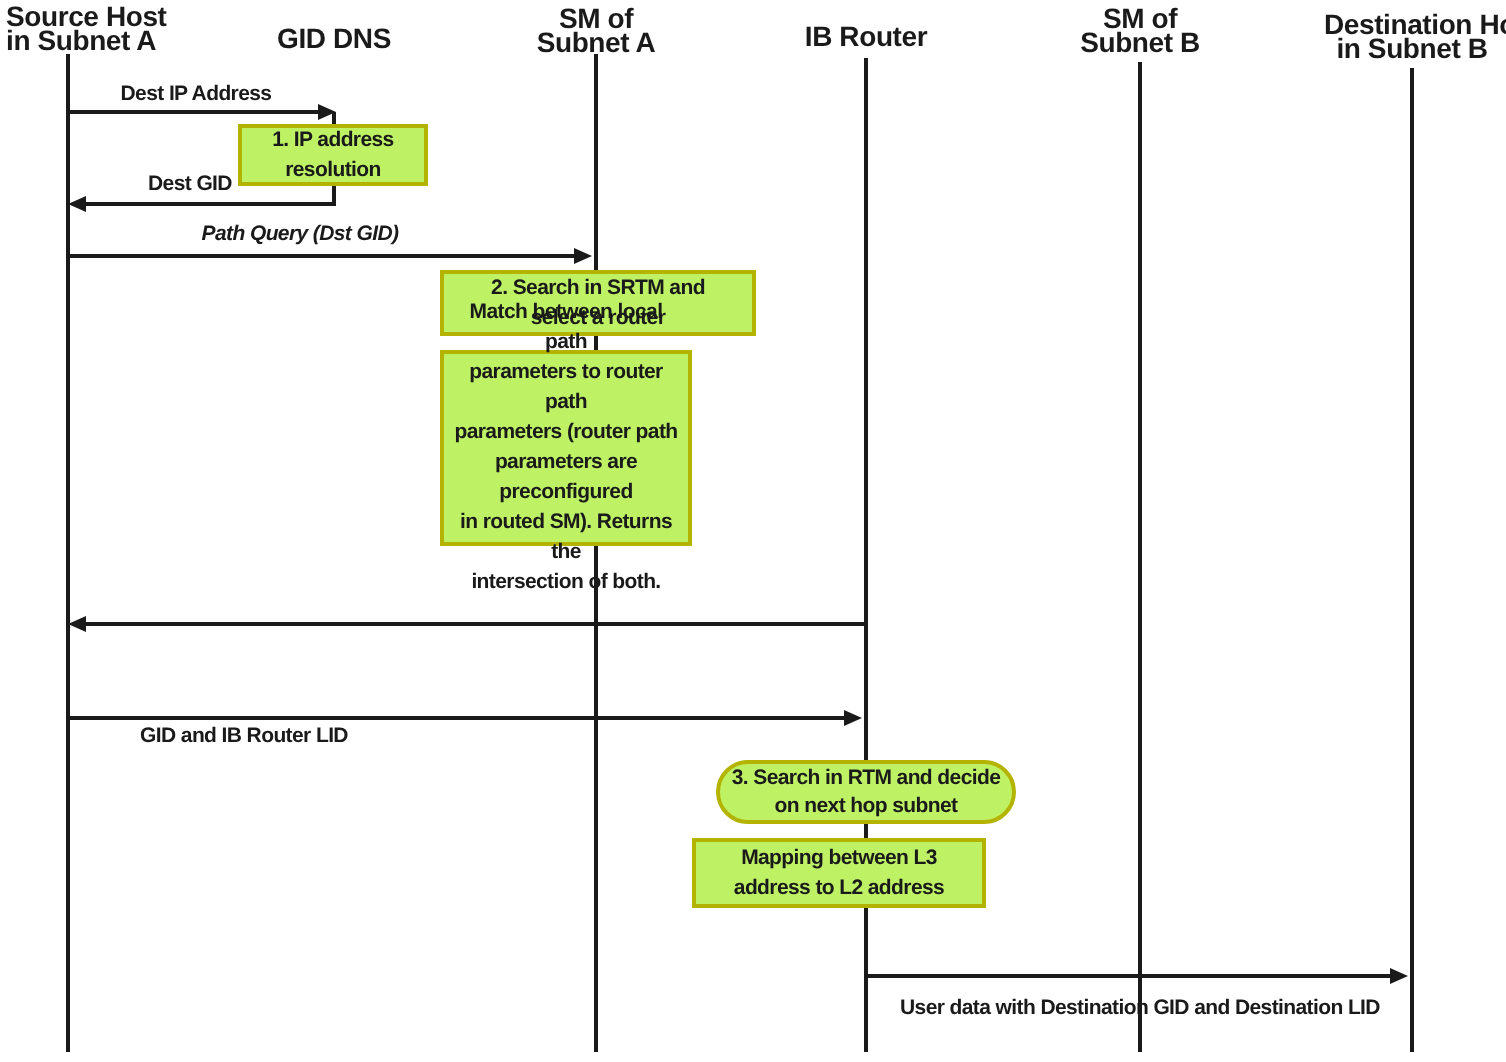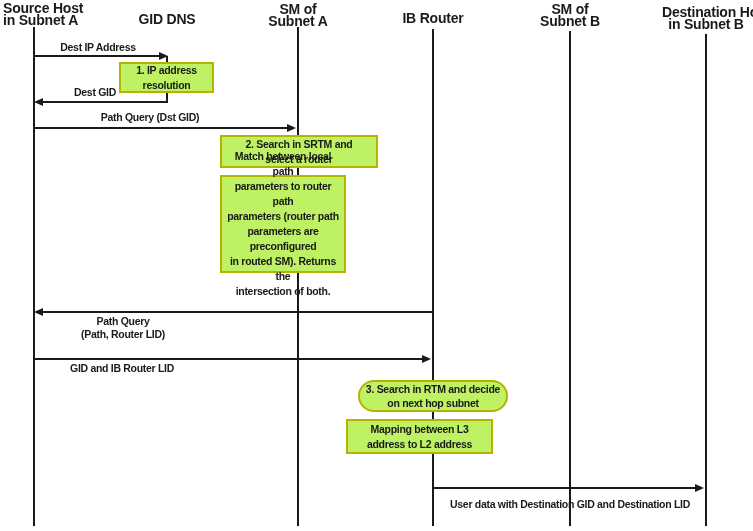--- a/index.html
+++ b/index.html
@@ -36,21 +36,21 @@
   #m3-line{left:34px;top:127px;width:254px;}  #m3-ah{left:287px;top:124px;}
   #m4-line{left:43px;top:311px;width:390px;}  #m4-ah{left:34px;top:308px;}
   #m5-line{left:34px;top:358px;width:389px;}  #m5-ah{left:422px;top:355px;}
   #m6-line{left:433px;top:487px;width:263px;} #m6-ah{left:695px;top:484px;}
   
   .mlabel{position:absolute;font-size:10.5px;line-height:12.5px;letter-spacing:-0.3px;
           text-align:center;white-space:nowrap;}
   .mlabel span{display:block;}
   #m1-label{left:40px;top:41px;width:116px;}
   #m2-label{left:55px;top:86px;width:80px;}
-  #m3-label{left:90px;top:111px;width:120px;}
+  #m3-label{left:90px;top:111px;width:120px;font-style:italic;}
   #m4-label{left:63px;top:315px;width:120px;}
   #m5-label{left:52px;top:362px;width:140px;}
   #m6-label{left:428px;top:498px;width:284px;}
   
   .note{position:absolute;background:#bef264;border:2px solid #b3b300;box-sizing:border-box;
         font-size:10.5px;line-height:15px;letter-spacing:-0.3px;text-align:center;
         white-space:pre-line;display:flex;align-items:center;justify-content:center;
         padding:1px 2px;}
   #n1{left:119px;top:62px;width:95px;height:31px;}
   #n2{left:220px;top:135px;width:158px;height:33px;}
@@ -100,24 +100,20 @@
   <div class="mline" id="m2-line"></div>
   <div class="ah l" id="m2-ah"></div>
   <div class="mlabel" id="m2-label">Dest GID</div>
 
   <div class="mline" id="m3-line"></div>
   <div class="ah r" id="m3-ah"></div>
   <div class="mlabel" id="m3-label">Path Query (Dst GID)</div>
 
   <div class="mline" id="m4-line"></div>
   <div class="ah l" id="m4-ah"></div>
-  <div class="mlabel" id="m4-label">
-    <span>Path Query</span>
-    <span>(Path, Router LID)</span>
-  </div>
 
   <div class="mline" id="m5-line"></div>
   <div class="ah r" id="m5-ah"></div>
   <div class="mlabel" id="m5-label">
     <span>GID and IB Router LID</span>
   </div>
 
   <div class="mline" id="m6-line"></div>
   <div class="ah r" id="m6-ah"></div>
   <div class="mlabel" id="m6-label">User data with Destination GID and Destination LID</div>

